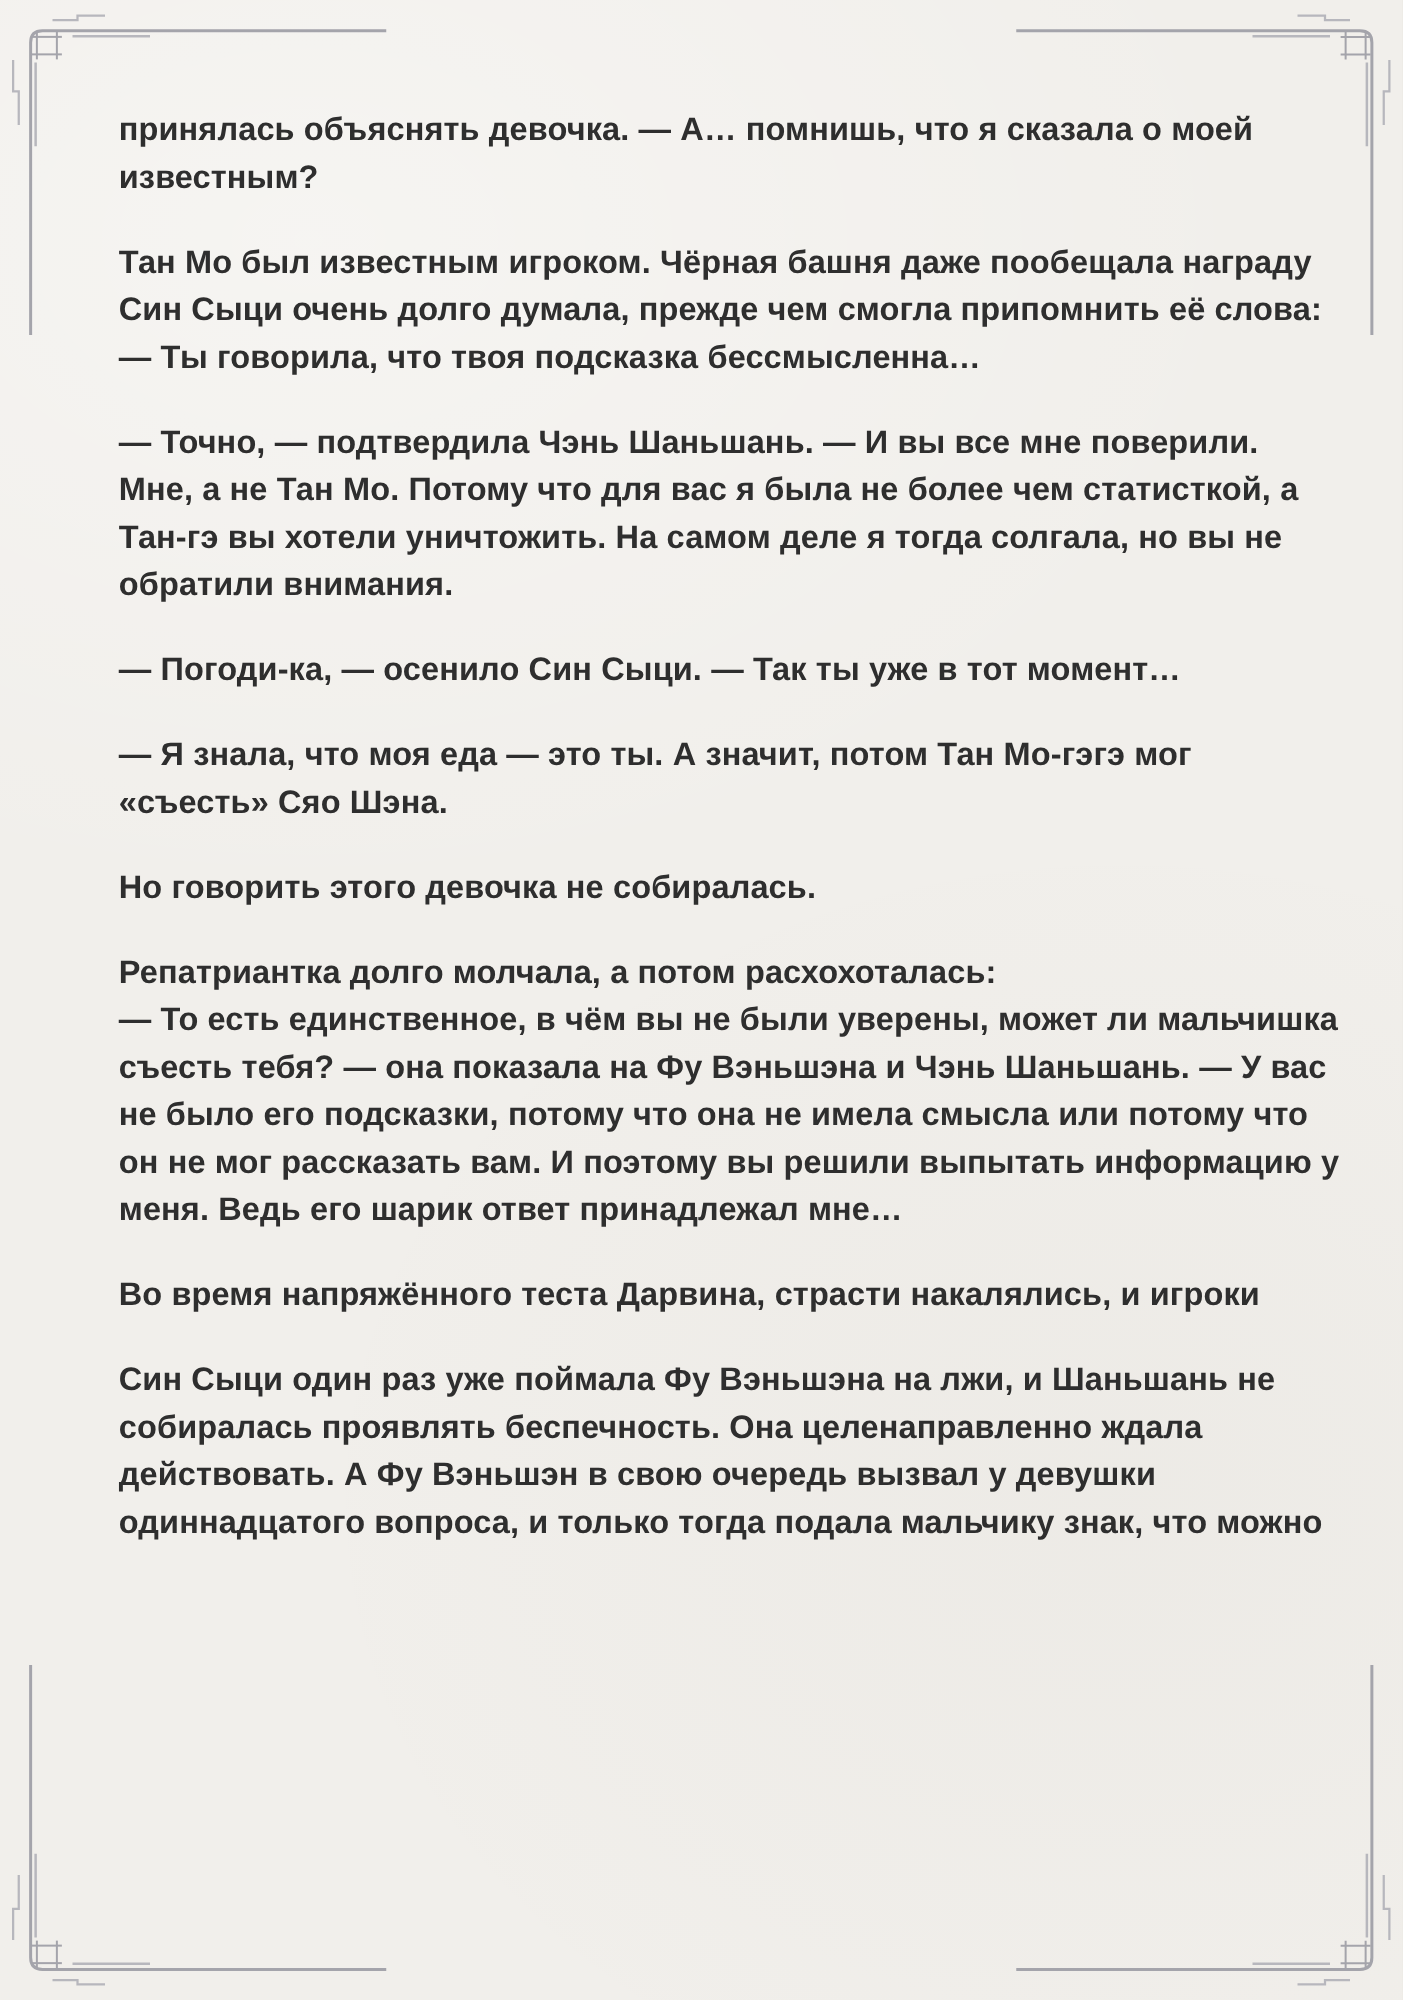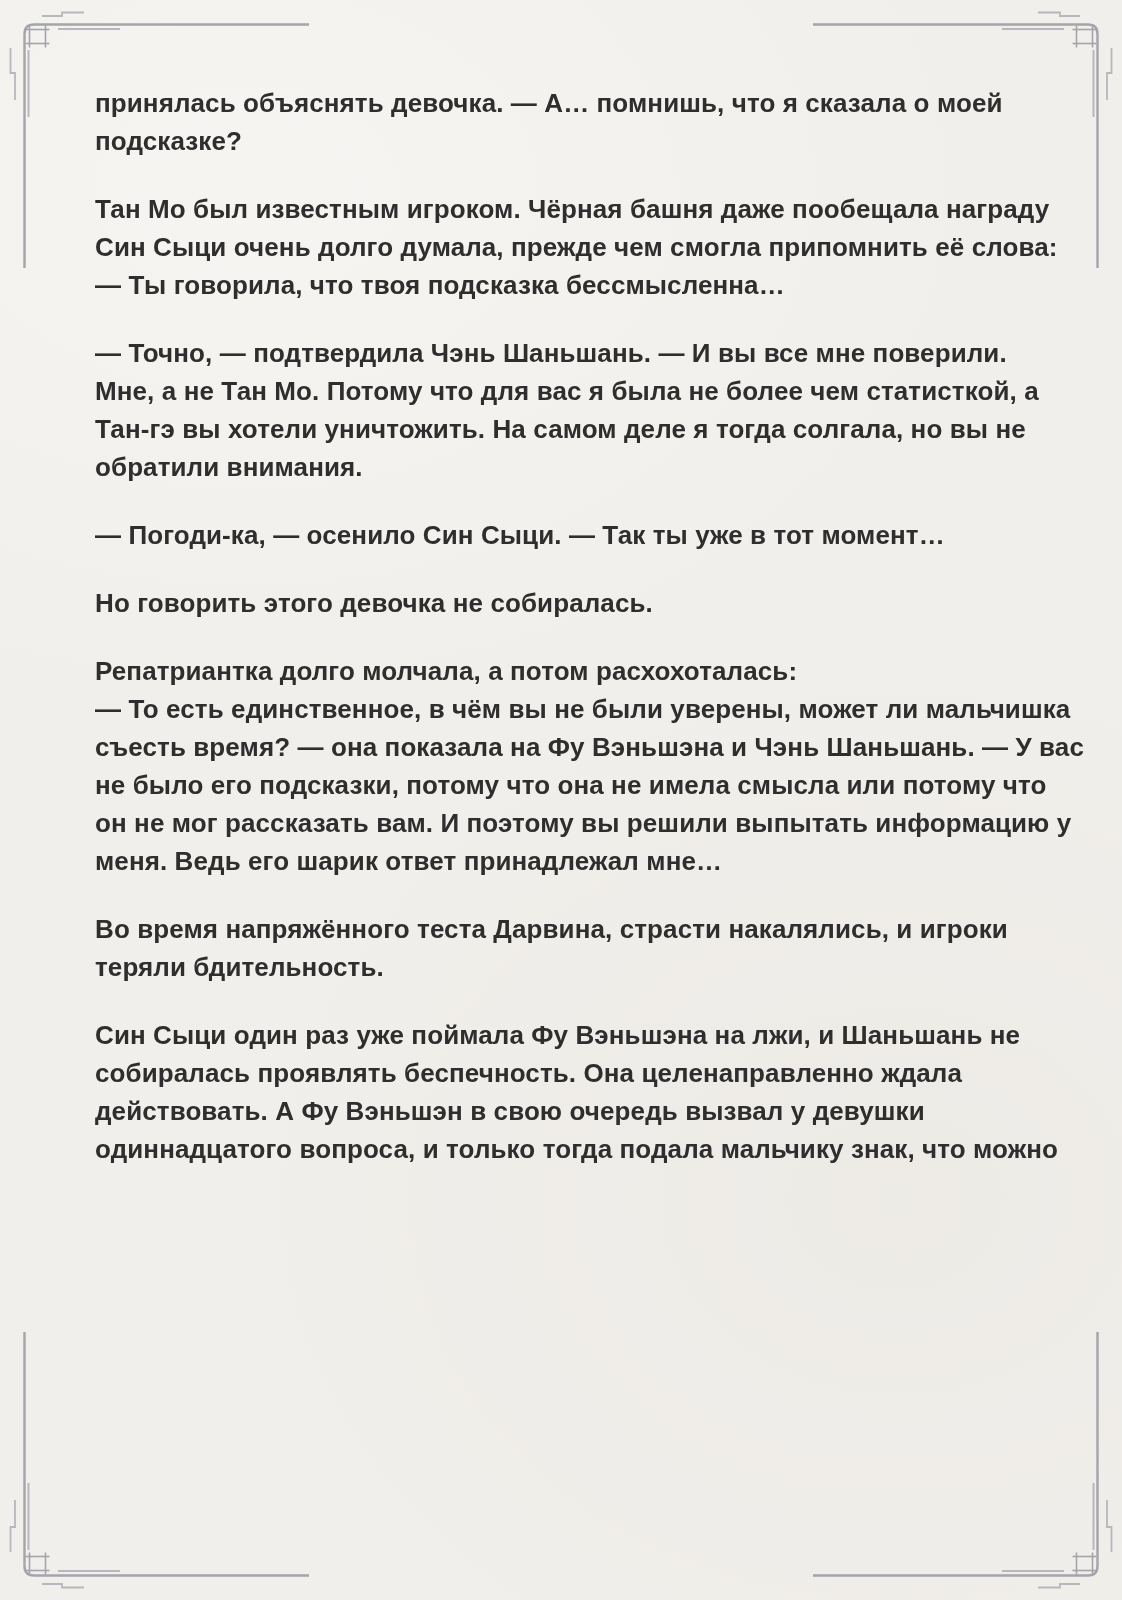--- a/index.html
+++ b/index.html
@@ -81,50 +81,53 @@
   <svg class="corner bl" viewBox="0 0 320 320">
     <use href="#corner-ornament"></use>
   </svg>
   <svg class="corner br" viewBox="0 0 320 320">
     <use href="#corner-ornament"></use>
   </svg>
 
   <div class="page-text">
       <p class="paragraph">
         <span class="line">принялась объяснять девочка. — А… помнишь, что я сказала о моей</span>
-        <span class="line">подсказке?</span>
+        <span class="line">известным?</span>
       </p>
       <p class="paragraph">
         <span class="line">Тан Мо был известным игроком. Чёрная башня даже пообещала награду</span>
         <span class="line">Син Сыци очень долго думала, прежде чем смогла припомнить её слова:</span>
         <span class="line">— Ты говорила, что твоя подсказка бессмысленна…</span>
       </p>
       <p class="paragraph">
         <span class="line">— Точно, — подтвердила Чэнь Шаньшань. — И вы все мне поверили.</span>
         <span class="line">Мне, а не Тан Мо. Потому что для вас я была не более чем статисткой, а</span>
         <span class="line">Тан-гэ вы хотели уничтожить. На самом деле я тогда солгала, но вы не</span>
         <span class="line">обратили внимания.</span>
       </p>
       <p class="paragraph">
         <span class="line">— Погоди-ка, — осенило Син Сыци. — Так ты уже в тот момент…</span>
       </p>
       <p class="paragraph">
+        <span class="line">— Я знала, что моя еда — это ты. А значит, потом Тан Мо-гэгэ мог</span>
+        <span class="line">«съесть» Сяо Шэна.</span>
+      </p>
+      <p class="paragraph">
         <span class="line">Но говорить этого девочка не собиралась.</span>
       </p>
       <p class="paragraph">
         <span class="line">Репатриантка долго молчала, а потом расхохоталась:</span>
         <span class="line">— То есть единственное, в чём вы не были уверены, может ли мальчишка</span>
-        <span class="line">съесть время? — она показала на Фу Вэньшэна и Чэнь Шаньшань. — У вас</span>
+        <span class="line">съесть тебя? — она показала на Фу Вэньшэна и Чэнь Шаньшань. — У вас</span>
         <span class="line">не было его подсказки, потому что она не имела смысла или потому что</span>
         <span class="line">он не мог рассказать вам. И поэтому вы решили выпытать информацию у</span>
         <span class="line">меня. Ведь его шарик ответ принадлежал мне…</span>
       </p>
       <p class="paragraph">
         <span class="line">Во время напряжённого теста Дарвина, страсти накалялись, и игроки</span>
-        <span class="line">теряли бдительность.</span>
       </p>
       <p class="paragraph">
         <span class="line">Син Сыци один раз уже поймала Фу Вэньшэна на лжи, и Шаньшань не</span>
         <span class="line">собиралась проявлять беспечность. Она целенаправленно ждала</span>
         <span class="line">действовать. А Фу Вэньшэн в свою очередь вызвал у девушки</span>
         <span class="line">одиннадцатого вопроса, и только тогда подала мальчику знак, что можно</span>
       </p>
     </div>
 
 </div>

